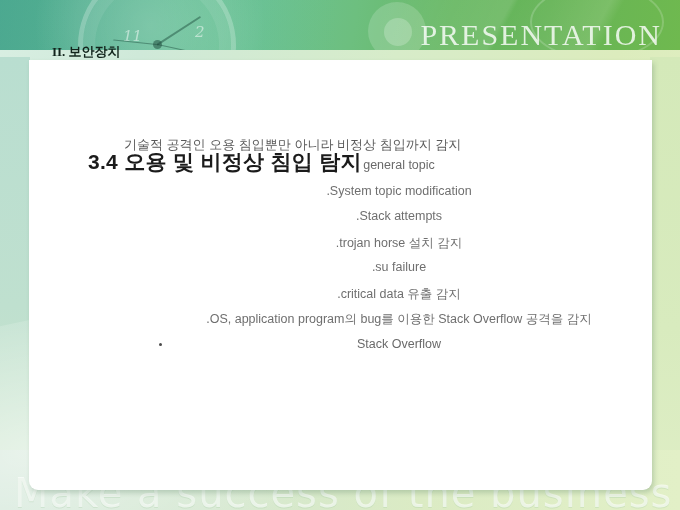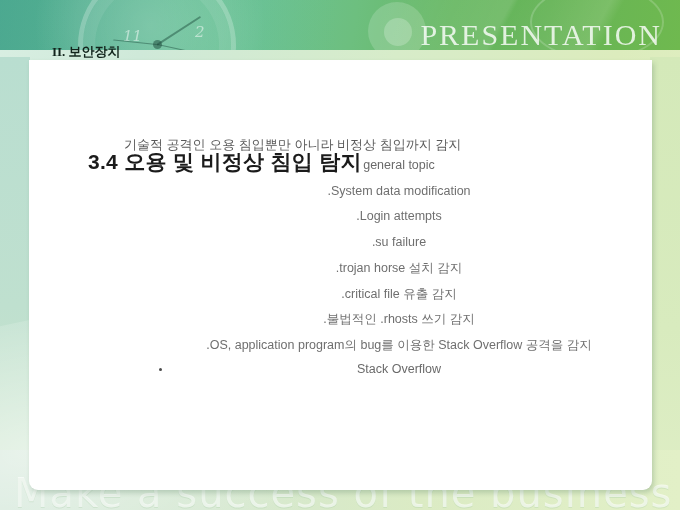--- a/index.html
+++ b/index.html
@@ -273,23 +273,22 @@
   <div class="section-label">II. 보안장치</div>
 
   <div class="panel"></div>
 
   <div class="slide-title">3.4 오용 및 비정상 침입 탐지</div>
 
   <div class="slide-subtitle">기술적 공격인 오용 침입뿐만 아니라 비정상 침입까지 감지</div>
 
   <div class="bullets">
       <div class="bullet-row level1"><span class="dot"></span><span>general topic</span></div>
-      <div class="bullet-row level2"><span>.System data modification</span></div>
-      <div class="bullet-row level2"><span>.Login attempts</span></div>
+      <div class="bullet-row level2"><span>.System topic modification</span></div>
+      <div class="bullet-row level2"><span>.Stack attempts</span></div>
+      <div class="bullet-row level2"><span>.trojan horse 설치 감지</span></div>
       <div class="bullet-row level2"><span>.su failure</span></div>
-      <div class="bullet-row level2"><span>.trojan horse 설치 감지</span></div>
-      <div class="bullet-row level2"><span>.critical file 유출 감지</span></div>
-      <div class="bullet-row level2"><span>.불법적인 .rhosts 쓰기 감지</span></div>
+      <div class="bullet-row level2"><span>.critical data 유출 감지</span></div>
       <div class="bullet-row level2"><span>.OS, application program의 bug를 이용한  Stack Overflow 공격을 감지</span></div>
       <div class="bullet-row level1"><span class="dot"></span><span>Stack Overflow</span></div>
     </div>
 
 </div>
 
 </body></html>

